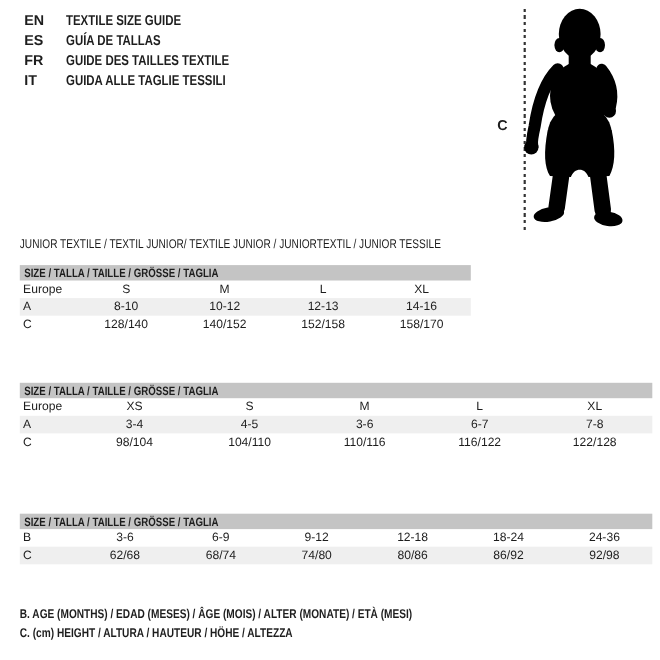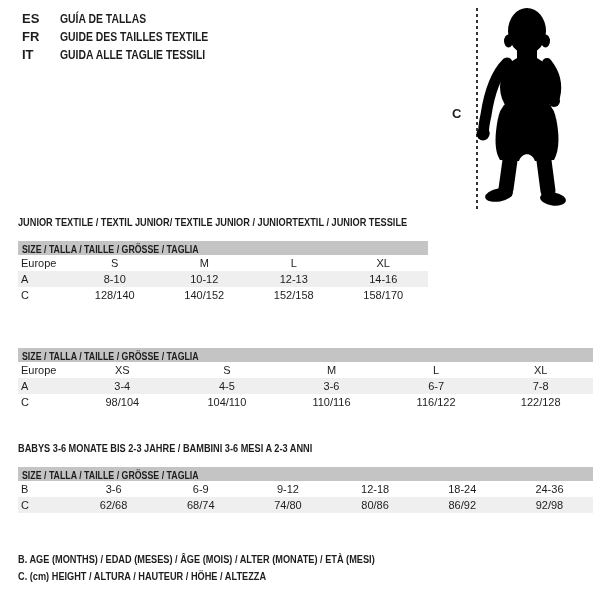--- a/index.html
+++ b/index.html
@@ -7,39 +7,43 @@
         font-family:"Liberation Sans",sans-serif;color:#1d1d1d;}
   .abs{position:absolute;}
   .cond{display:inline-block;transform:scaleX(.8);transform-origin:0 50%;white-space:nowrap;}
   .langs{left:22px;top:9px;}
   .lang-row{display:flex;height:18px;align-items:center;font-size:13px;font-weight:700;}
   .lang-code{flex:0 0 38px;}
   .baby{left:443px;top:3px;}
   .dash-line{left:476px;top:8px;width:2px;height:202px;
     background:repeating-linear-gradient(to bottom,#333333 0,#333333 3px,transparent 3px,transparent 6px);}
   .c-mark{left:452px;top:106px;font-size:13px;font-weight:700;}
-  .sec-title{left:18px;font-size:11.5px;font-weight:700;}
+  .sec-title{left:18px;font-size:11.5px;font-weight:400;}
   .tbl{left:18px;}
   .w1{width:410px;}
   .w2{width:575px;}
   .size-bar{height:14px;background:#c4c4c4;display:flex;align-items:flex-end;
             padding-left:4px;box-sizing:border-box;font-size:11px;font-weight:700;}
   .trow{display:flex;height:16px;align-items:center;font-size:11px;}
   .trow.alt{background:#efefef;}
   .tc-label{flex:0 0 52px;padding-left:3px;box-sizing:border-box;}
   .tc{flex:1;text-align:center;}
   .foot{left:18px;font-size:11.5px;font-weight:700;}
   .sub{font-size:8px;vertical-align:-2px;}
 </style>
 </head>
 <body>
 
 <div class="page">
 
   <div class="abs langs">
+    <div class="lang-row">
+      <span class="lang-code">EN</span>
+      <span class="cond">TEXTILE SIZE GUIDE</span>
+    </div>
     <div class="lang-row">
       <span class="lang-code">ES</span>
       <span class="cond">GUÍA DE TALLAS</span>
     </div>
     <div class="lang-row">
       <span class="lang-code">FR</span>
       <span class="cond">GUIDE DES TAILLES TEXTILE</span>
     </div>
     <div class="lang-row">
       <span class="lang-code">IT</span>
@@ -125,23 +129,20 @@
     <div class="trow">
       <div class="tc-label">C</div>
       <div class="tc">98/104</div>
       <div class="tc">104/110</div>
       <div class="tc">110/116</div>
       <div class="tc">116/122</div>
       <div class="tc">122/128</div>
     </div>
   </div>
 
-  <div class="abs sec-title" style="top:442px">
-    <span class="cond">BABYS 3-6 MONATE BIS 2-3 JAHRE / BAMBINI 3-6 MESI A 2-3 ANNI</span>
-  </div>
   <div class="abs tbl w2" style="top:467px">
     <div class="size-bar">
       <span class="cond">SIZE / TALLA / TAILLE / GRÖSSE / TAGLIA</span>
     </div>
     <div class="trow">
       <div class="tc-label">B</div>
       <div class="tc">3-6</div>
       <div class="tc">6-9</div>
       <div class="tc">9-12</div>
       <div class="tc">12-18</div>

